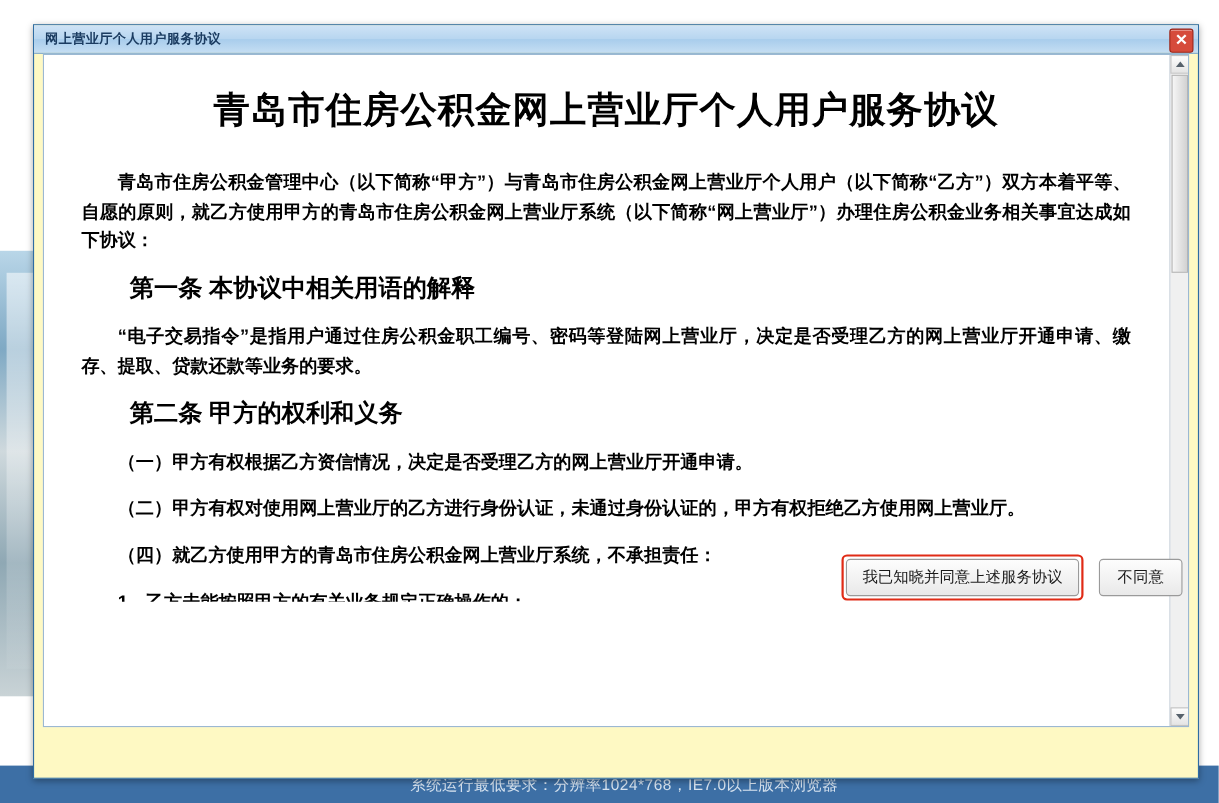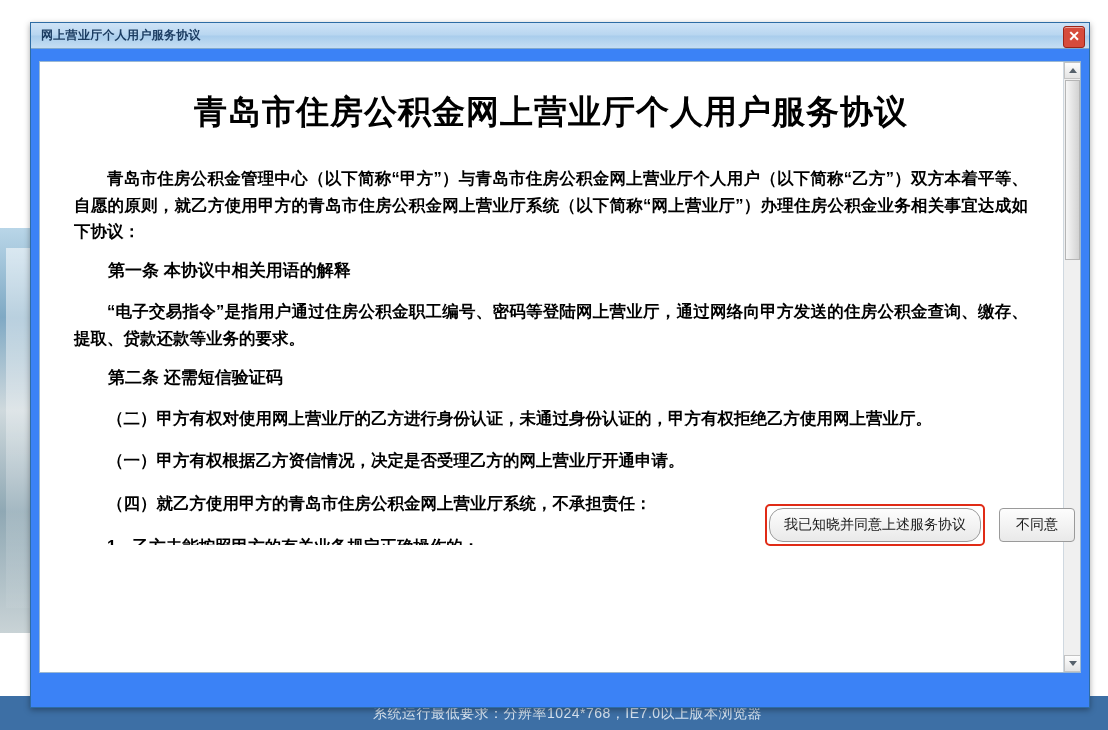--- a/index.html
+++ b/index.html
@@ -60,21 +60,21 @@
   }
   .bg-footer span { opacity: .95; margin-left: 27px; }
 
   
   .window {
     position: absolute;
     left: 30px;
     top: 22px;
     width: 1060px;
     height: 686px;
-    background: #3b82f6;
+    background: #fef9c3;
     border: 1px solid #2e6ca4;
     box-shadow: 0 2px 6px rgba(0,0,0,0.35);
     box-sizing: border-box;
   }
   .titlebar {
     position: relative;
     height: 26px;
     background: linear-gradient(180deg, #cfe3f6 0%, #b8d6f0 48%, #a9cdec 52%, #c5def3 100%);
     border-bottom: 1px solid #7fa8cd;
     display: flex;
@@ -102,21 +102,21 @@
     line-height: 18px;
     text-align: center;
     font-weight: bold;
     cursor: pointer;
     box-shadow: inset 0 1px 0 rgba(255,255,255,0.5);
   }
 
   .window-body {
     position: relative;
     height: 505px;
-    padding: 12px 8px 0 8px;
+    padding: 0 8px 0 8px;
     box-sizing: border-box;
   }
   .doc-panel {
     position: relative;
     background: #ffffff;
     border: 1px solid #9bb8d2;
     height: 612px;
     box-sizing: border-box;
     overflow: hidden;
   }
@@ -141,21 +141,21 @@
   .doc-p {
     font-size: 16.5px;
     color: #000;
     line-height: 1.62;
     margin: 16px 0 14px 0;
     text-align: justify;
     text-indent: 2em;
     font-weight: bold;
   }
   .doc-h {
-    font-size: 17px;
+    font-size: 22px;
     font-weight: bold;
     color: #000;
     margin: 0 0 14px 0;
     text-indent: 2em;
   }
   .doc-p.last {
     margin-bottom: 0;
     overflow: hidden;
     height: 12px;
   }
@@ -224,21 +224,20 @@
     cursor: pointer;
     white-space: nowrap;
   }
   .btn-primary-wrap {
     border: 2px solid #e02b16;
     border-radius: 5px;
     padding: 2px;
   }
   .btn-primary {
     padding: 7px 14px;
-    border-radius: 14px;
   }
 </style>
 </head>
 <body>
 
 <div id="root">
 
   <div class="bg-strip-top"></div>
   <div class="bg-photo"></div>
   <div class="bg-footer">
@@ -253,24 +252,24 @@
     </div>
 
     <div class="window-body">
 
       <div class="doc-panel">
         <div class="doc-scroll">
           <div class="doc-title">青岛市住房公积金网上营业厅个人用户服务协议</div>
 
           <p class="doc-p">青岛市住房公积金管理中心（以下简称“甲方”）与青岛市住房公积金网上营业厅个人用户（以下简称“乙方”）双方本着平等、自愿的原则，就乙方使用甲方的青岛市住房公积金网上营业厅系统（以下简称“网上营业厅”）办理住房公积金业务相关事宜达成如下协议：</p>
           <div class="doc-h">第一条 本协议中相关用语的解释</div>
-          <p class="doc-p">“电子交易指令”是指用户通过住房公积金职工编号、密码等登陆网上营业厅，通过网络向甲方发送的住房公积金查询、缴存、提取、贷款还款等业务的要求。</p>
-          <div class="doc-h">第二条 还需短信验证码</div>
+          <p class="doc-p">“电子交易指令”是指用户通过住房公积金职工编号、密码等登陆网上营业厅，决定是否受理乙方的网上营业厅开通申请、缴存、提取、贷款还款等业务的要求。</p>
+          <div class="doc-h">第二条 甲方的权利和义务</div>
+          <p class="doc-p">（一）甲方有权根据乙方资信情况，决定是否受理乙方的网上营业厅开通申请。</p>
           <p class="doc-p">（二）甲方有权对使用网上营业厅的乙方进行身份认证，未通过身份认证的，甲方有权拒绝乙方使用网上营业厅。</p>
-          <p class="doc-p">（一）甲方有权根据乙方资信情况，决定是否受理乙方的网上营业厅开通申请。</p>
           <p class="doc-p">（四）就乙方使用甲方的青岛市住房公积金网上营业厅系统，不承担责任：</p>
           <p class="doc-p last">1．乙方未能按照甲方的有关业务规定正确操作的；</p>
         </div>
 
         <div class="scrollbar">
           <div class="sb-arrow up">
               <i></i>
             </div>
           <div class="sb-thumb"></div>
           <div class="sb-arrow down">

